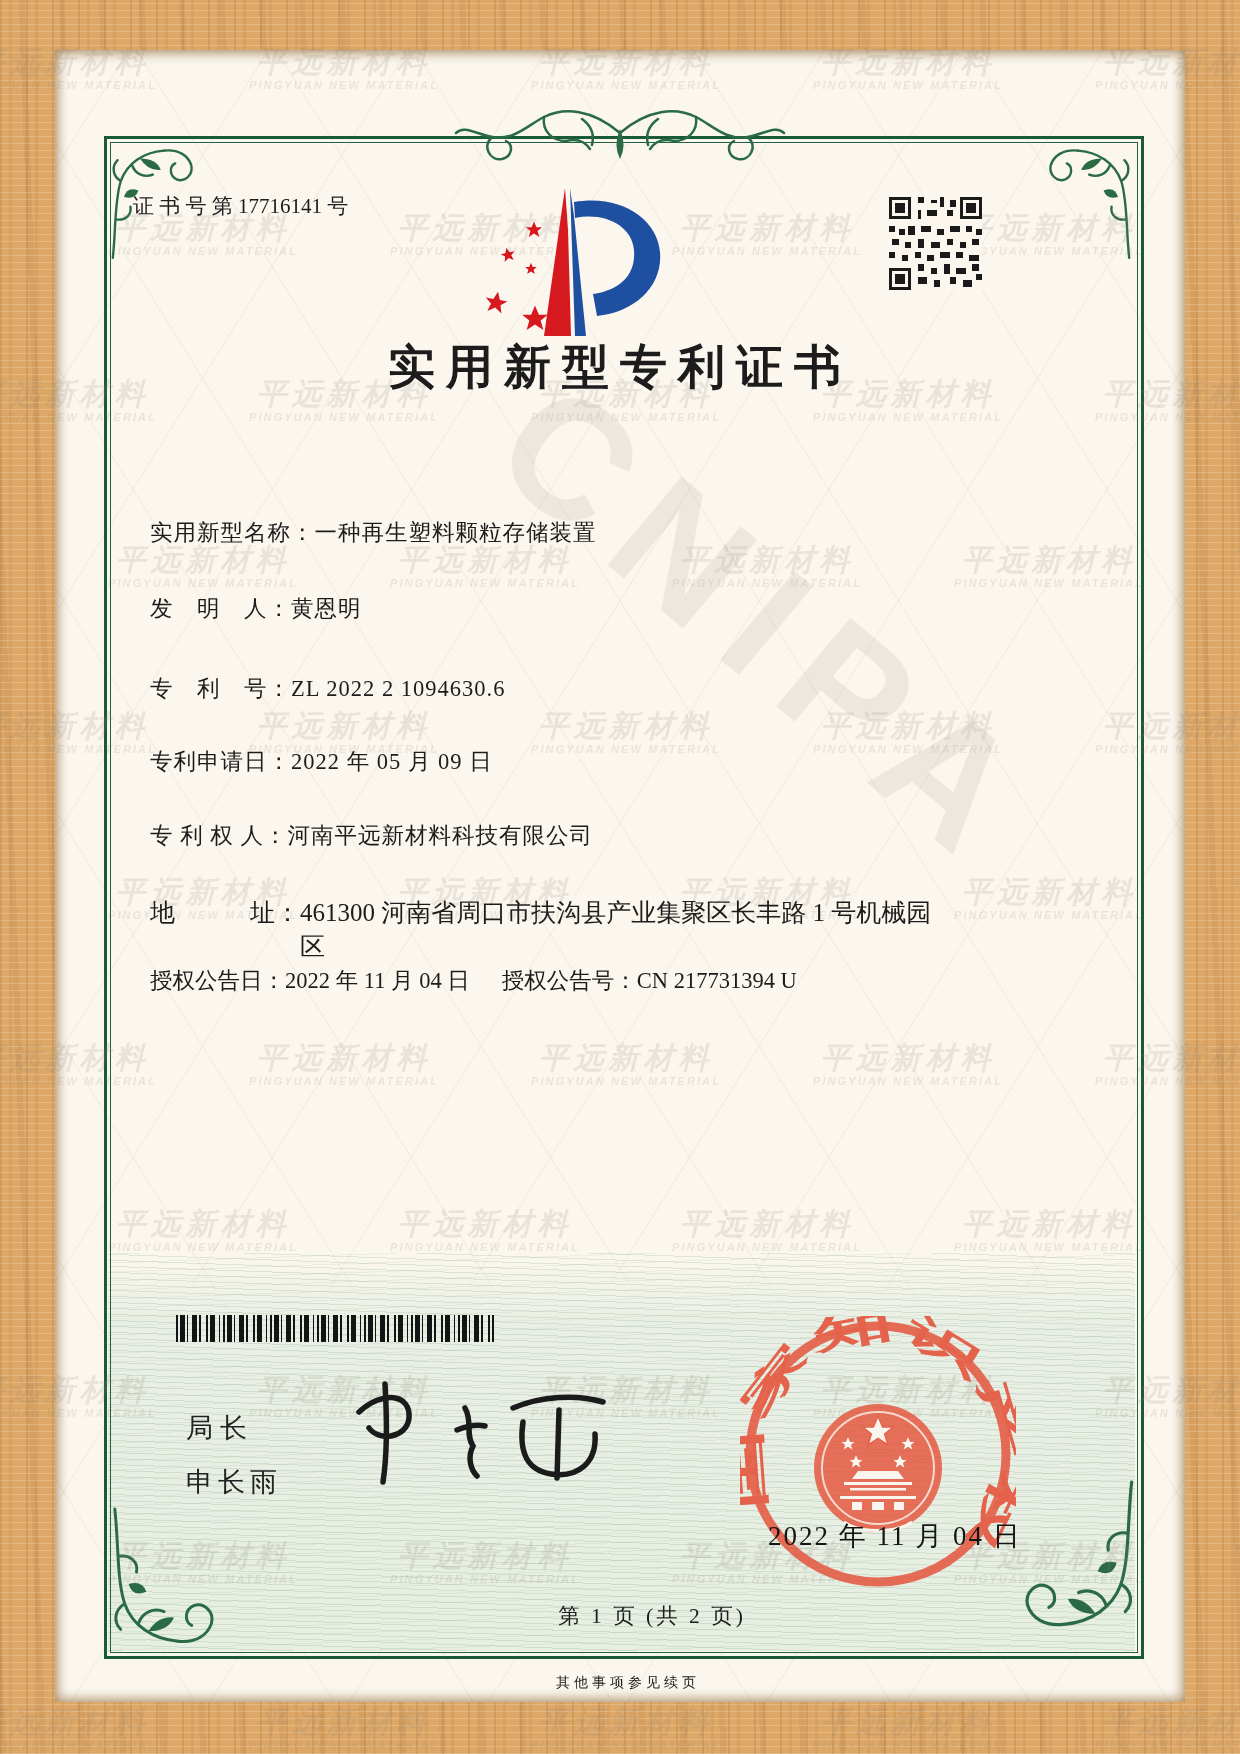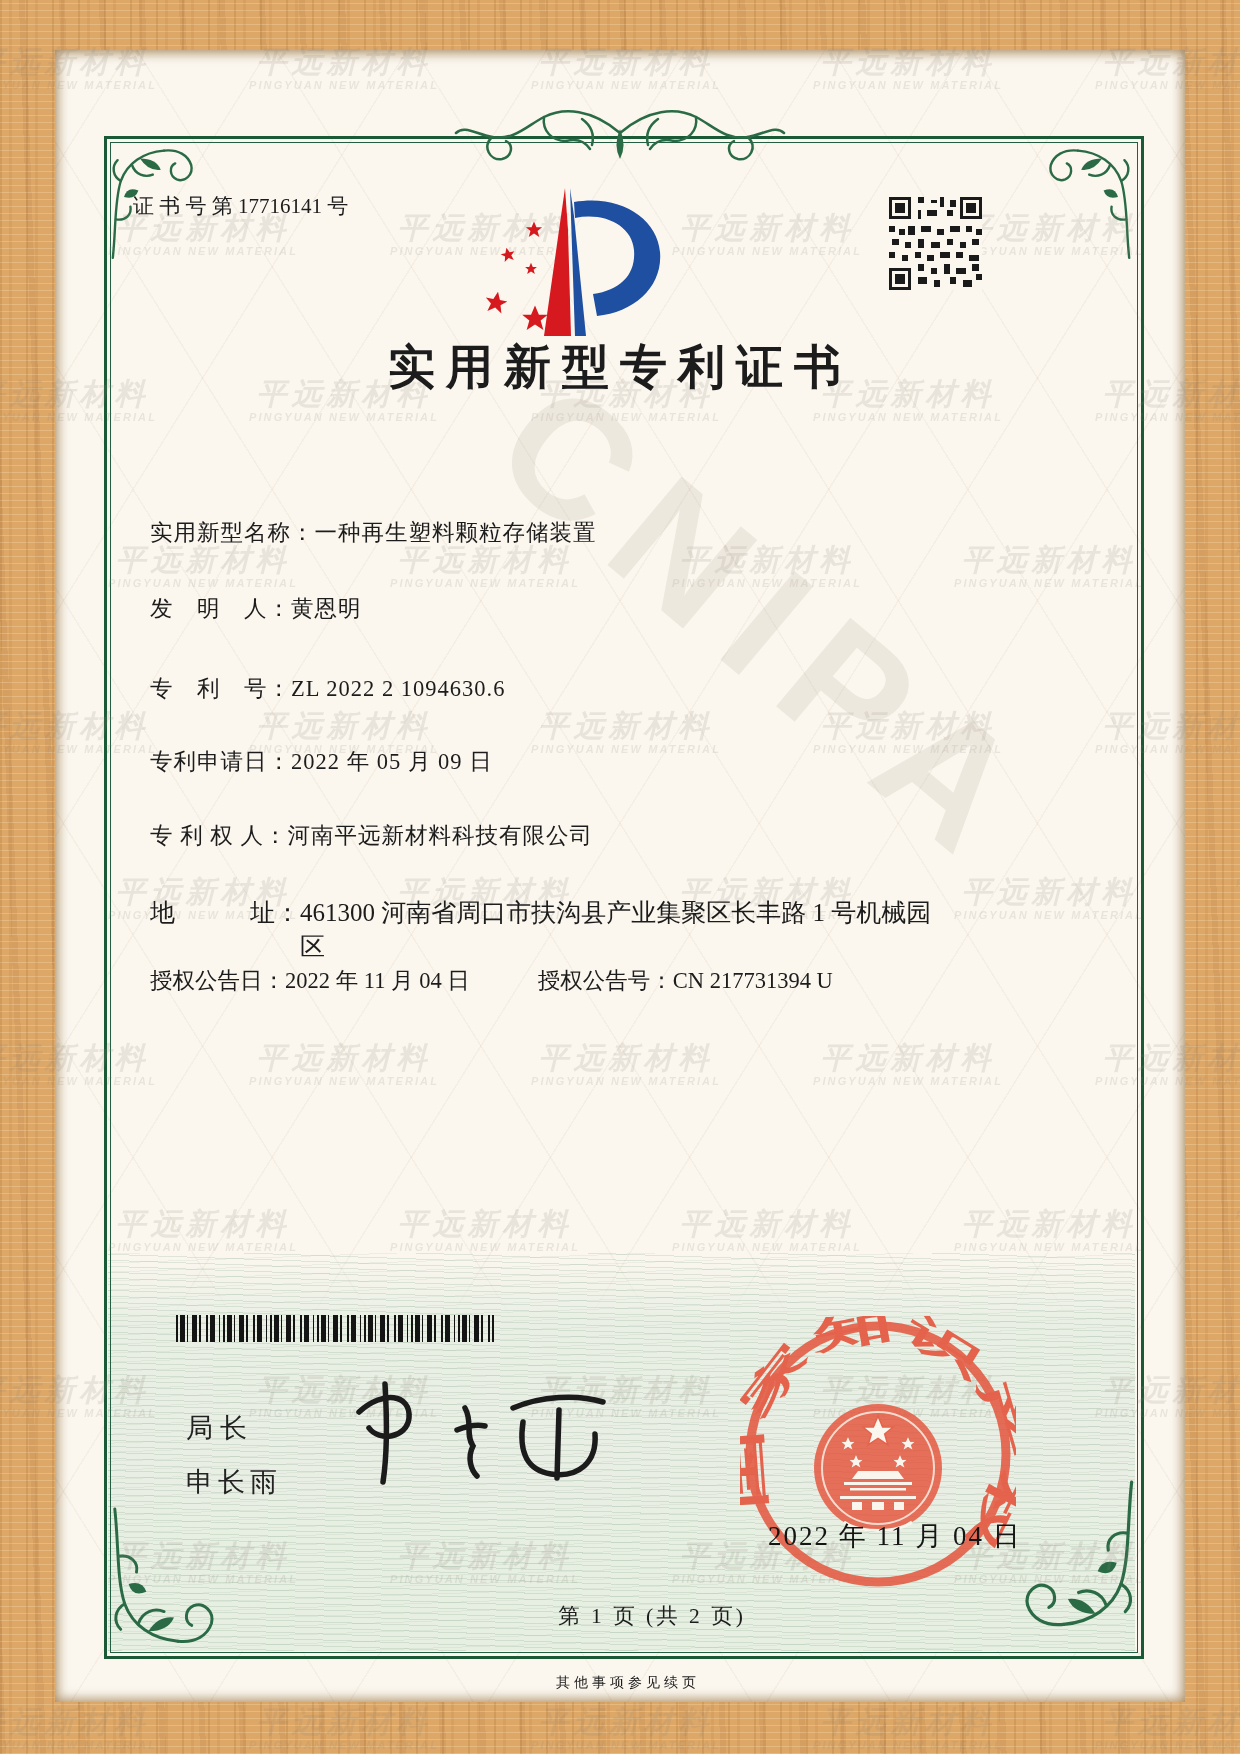--- a/index.html
+++ b/index.html
@@ -33,21 +33,21 @@
       font-family:"Liberation Sans",sans-serif;pointer-events:none;}
   .content{position:absolute;inset:0;z-index:6;color:#1c1c1c;}
   .abs{position:absolute;}
   .cert-no{left:133px;top:192px;font-size:21px;}
   .title{left:0;width:100%;top:336px;text-align:center;font-size:47px;font-weight:700;letter-spacing:11px;}
   .field{left:150px;font-size:22.5px;letter-spacing:1px;}
   .addr{left:150px;top:896px;font-size:25px;display:flex;}
   .addr .lab{white-space:nowrap;}
   .addr .val{width:700px;line-height:34px;}
   .grant{left:150px;top:965px;font-size:22.5px;width:900px;display:flex;}
-  .grant .g2{margin-left:68px;}
+  .grant .g2{margin-left:32px;}
   .paras{left:138px;top:1012px;width:963px;font-size:23.5px;line-height:49px;text-align:justify;color:#222;}
   .paras p{margin:0;text-indent:2em;}
   .barcode{left:176px;top:1315px;width:318px;height:27px;
       background:repeating-linear-gradient(90deg,#141414 0 2px,rgba(0,0,0,0) 2px 4px,#141414 4px 9px,rgba(0,0,0,0) 9px 11px,#141414 11px 12px,rgba(0,0,0,0) 12px 16px,#141414 16px 21px,rgba(0,0,0,0) 21px 23px,#141414 23px 25px,rgba(0,0,0,0) 25px 30px,#141414 30px 32px,rgba(0,0,0,0) 32px 34px,#141414 34px 39px,rgba(0,0,0,0) 39px 43px,#141414 43px 44px,rgba(0,0,0,0) 44px 47px);}
   .director-label{left:186px;top:1410px;font-size:27px;letter-spacing:7px;font-family:"Liberation Sans",sans-serif;color:#222;}
   .director-name{left:186px;top:1464px;font-size:27px;letter-spacing:5px;font-family:"Liberation Sans",sans-serif;color:#222;}
   .seal-wrap{left:740px;top:1316px;width:276px;height:276px;mix-blend-mode:multiply;opacity:.92;}
   .seal-date{left:768px;top:1518px;font-size:27px;letter-spacing:2px;color:#151515;z-index:8;}
   .page-num{left:0;width:100%;top:1601px;text-align:center;font-size:21.5px;letter-spacing:3px;padding-left:32px;}
   .footer-note{left:8px;width:100%;top:1674px;text-align:center;font-size:14px;letter-spacing:4px;z-index:9;}

